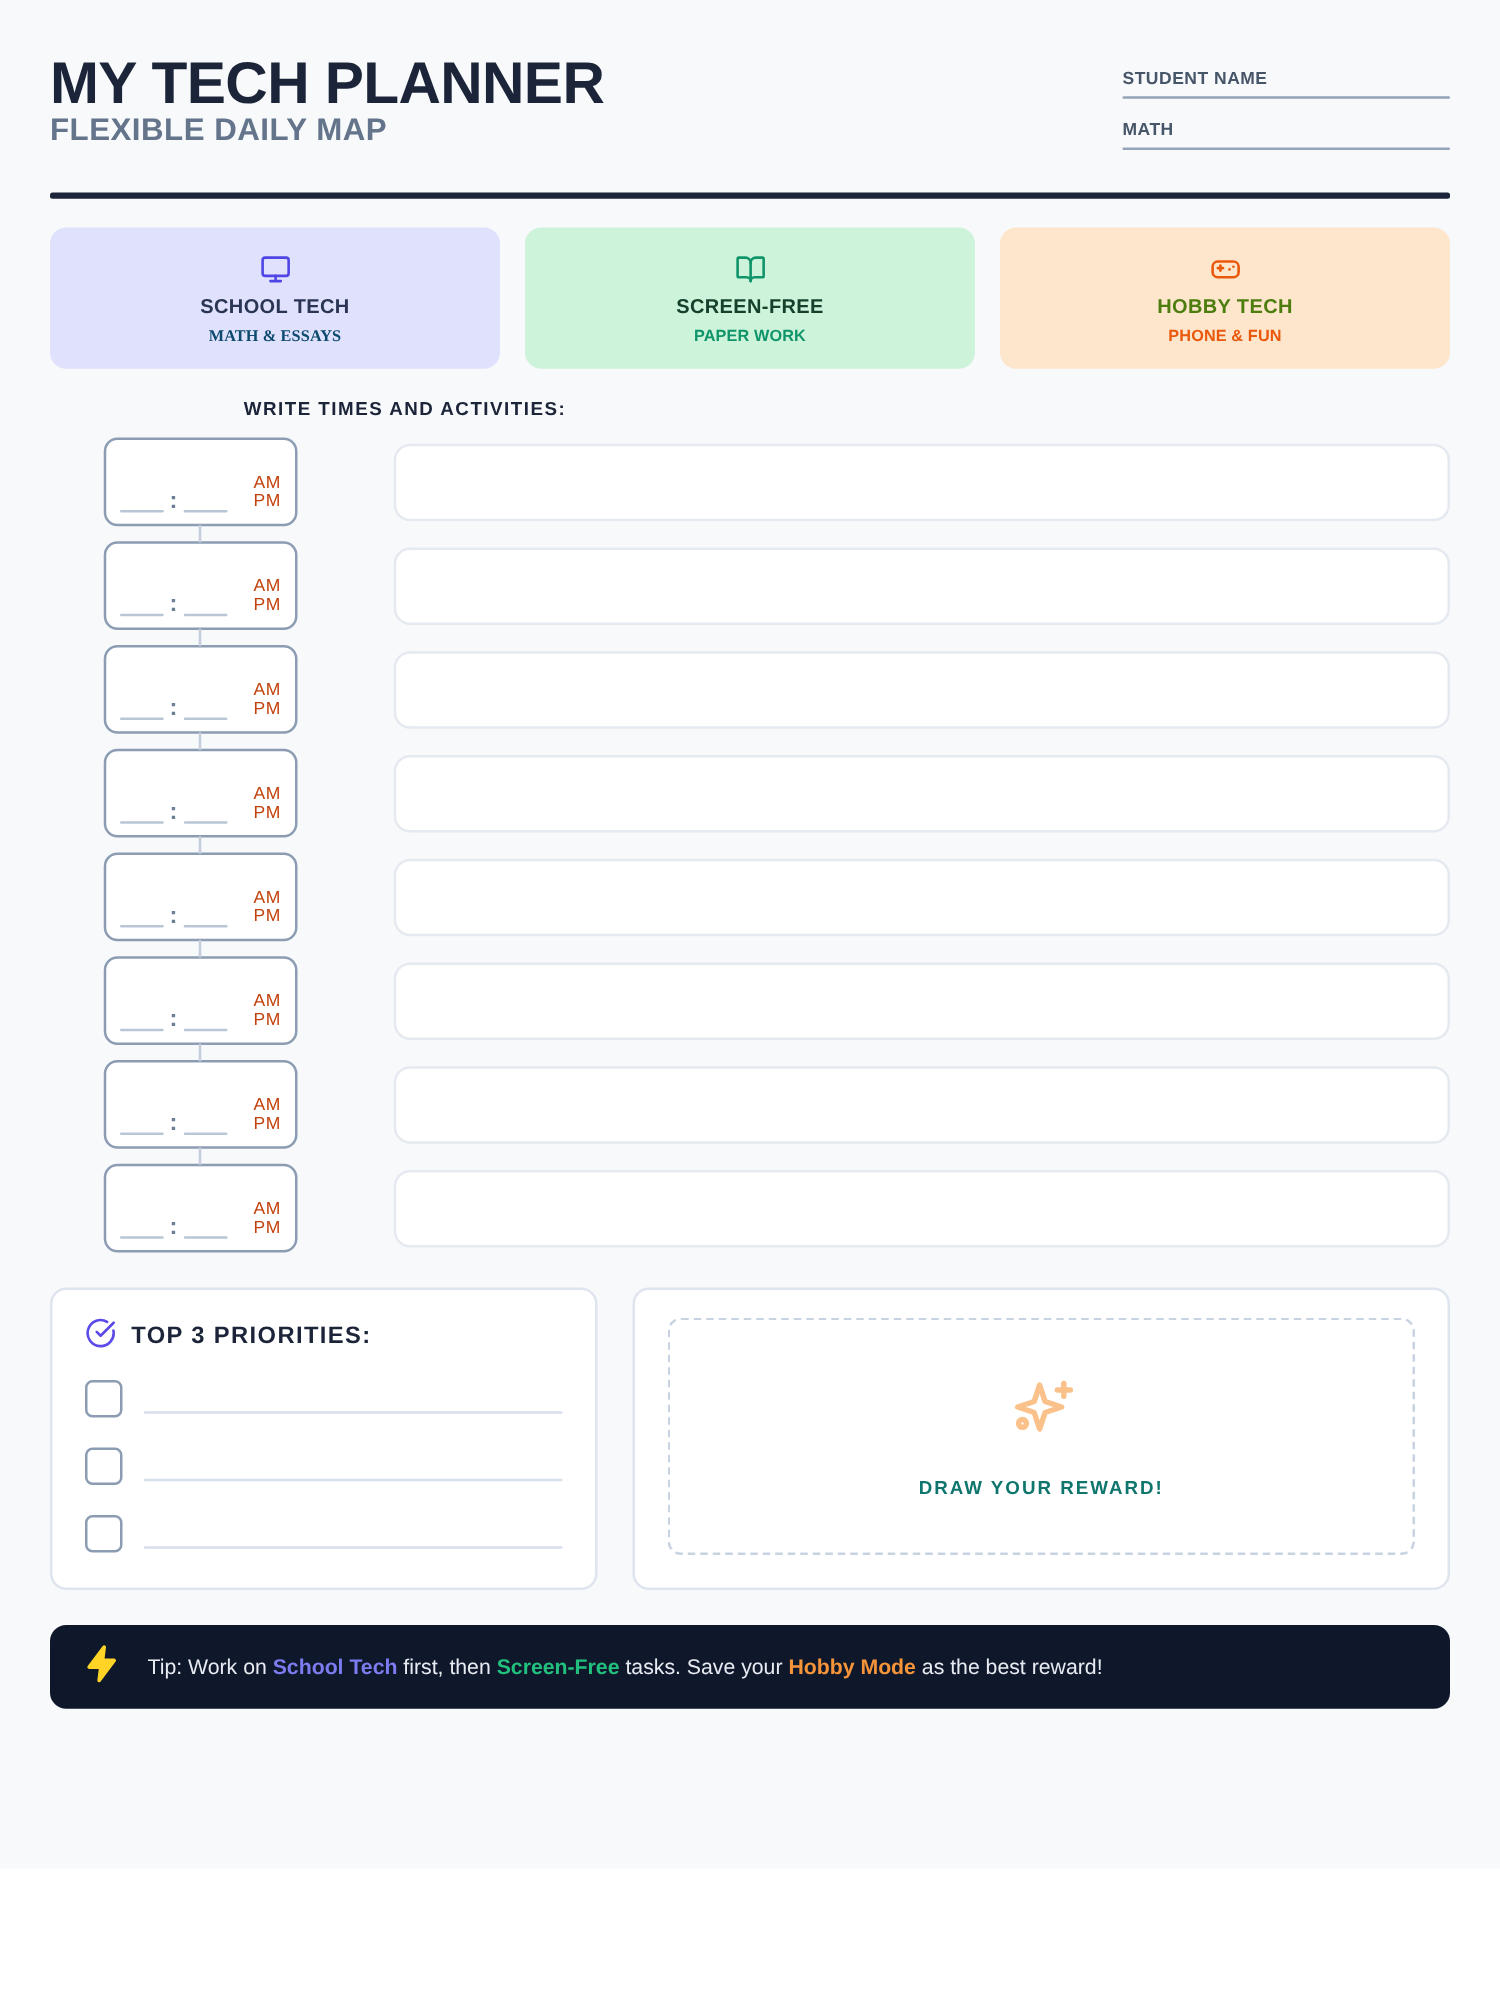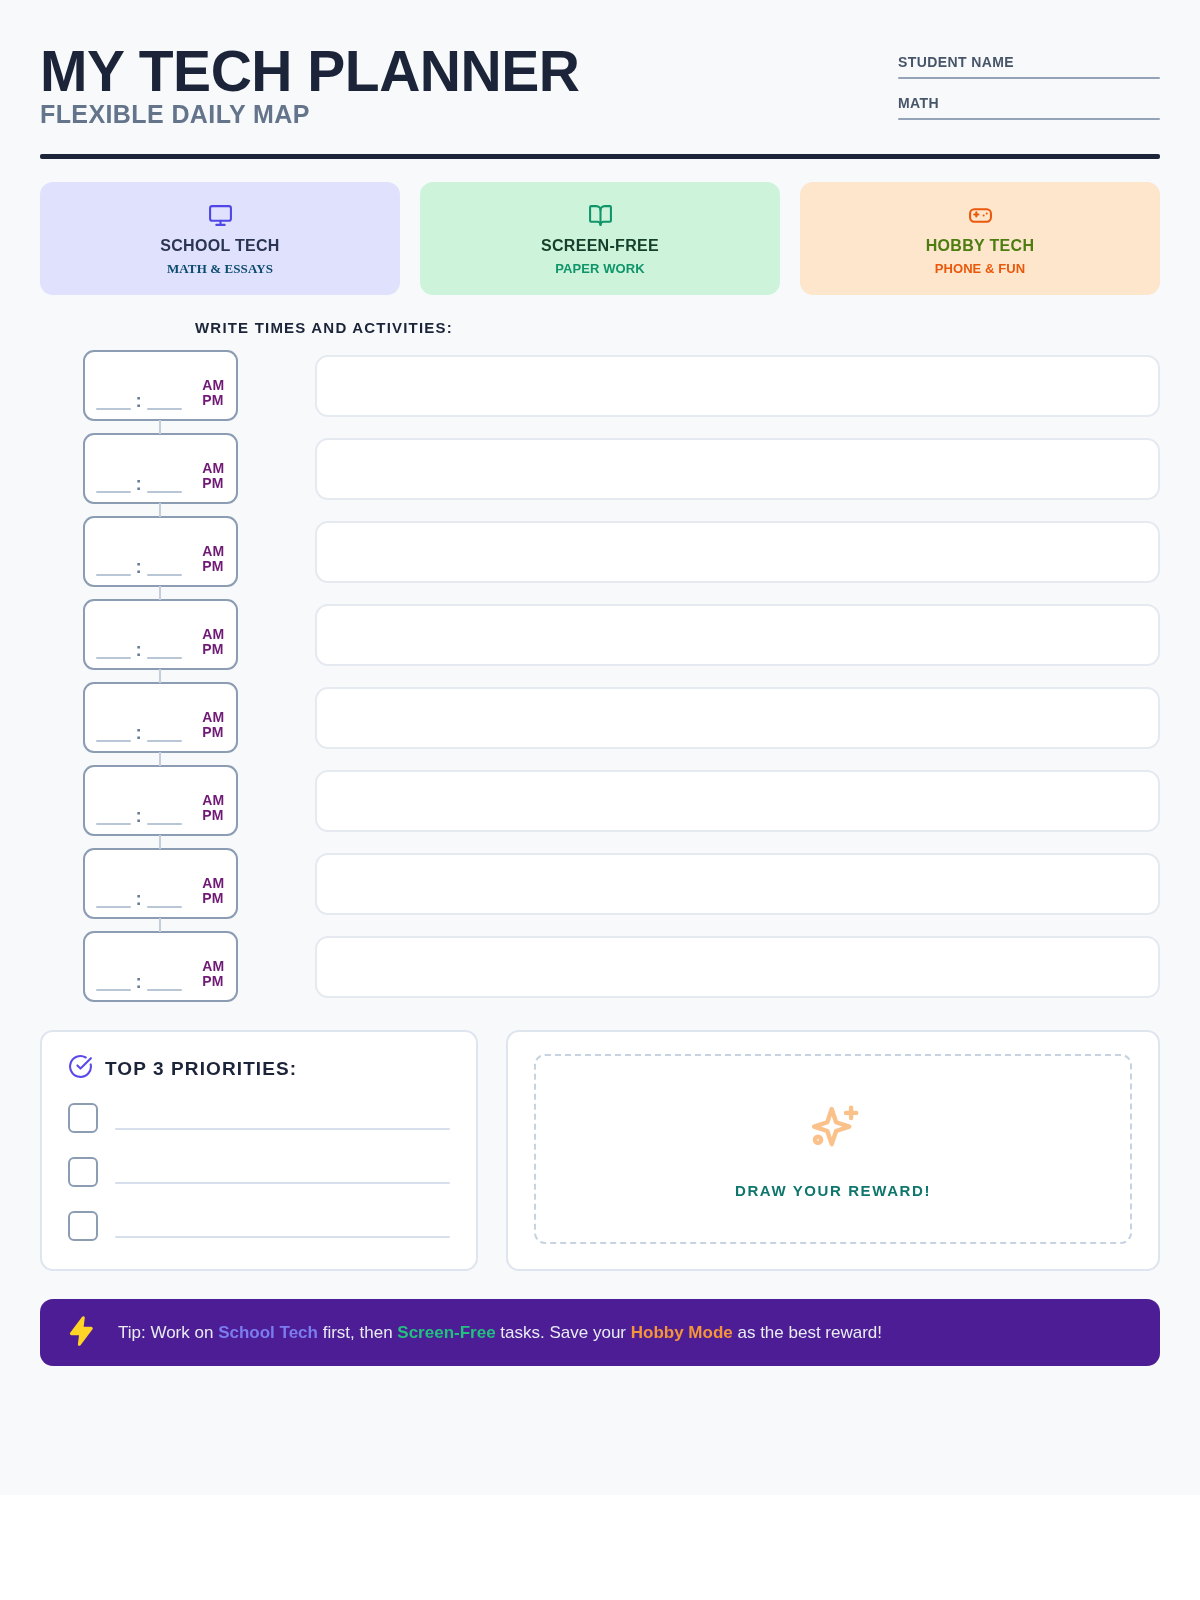--- a/index.html
+++ b/index.html
@@ -20,21 +20,21 @@
 
   
   .header {
     display: flex;
     align-items: flex-start;
     justify-content: space-between;
     padding-bottom: 18px;
   }
   .title-block { padding-top: 2px; }
   .main-title {
-    font-size: 57px;
+    font-size: 47px;
     font-weight: 700;
     letter-spacing: -0.5px;
     color: #1b2438;
     line-height: 1.02;
   }
   .sub-title {
     font-size: 25px;
     font-weight: 700;
     letter-spacing: 0.4px;
     color: #64748b;
@@ -177,22 +177,22 @@
   }
   .ampm {
     display: flex;
     flex-direction: column;
     align-items: flex-start;
     line-height: 1.12;
     padding-bottom: 1px;
   }
   .ampm span {
     font-size: 14px;
-    font-weight: 700;
-    color: #701a75;
+    font-weight: 400;
+    color: #c2410c;
     letter-spacing: 0.3px;
   }
 
   .activity-box {
     flex: 1;
     height: 62px;
     background: #ffffff;
     border: 2px solid #e5e9f0;
     border-radius: 13px;
   }
@@ -261,21 +261,21 @@
   .draw-label {
     font-size: 15px;
     font-weight: 700;
     letter-spacing: 1.6px;
     color: #0f766e;
   }
 
   
   .tip-bar {
     margin-top: 28px;
-    background: #4c1d95;
+    background: #0f172a;
     border-radius: 13px;
     height: 67px;
     display: flex;
     align-items: center;
     gap: 20px;
     padding: 0 26px;
   }
   .tip-text {
     font-size: 17px;
     color: #e8ecf2;

